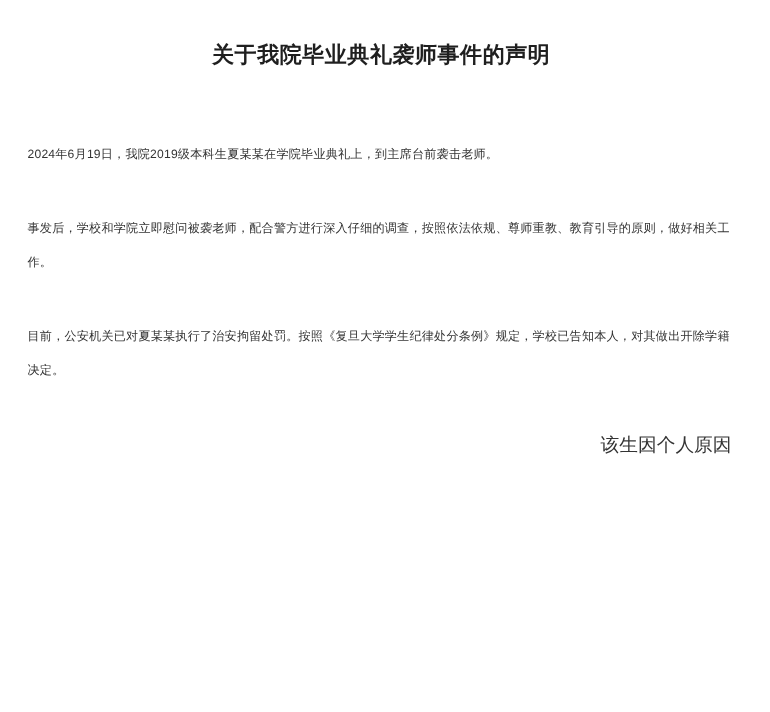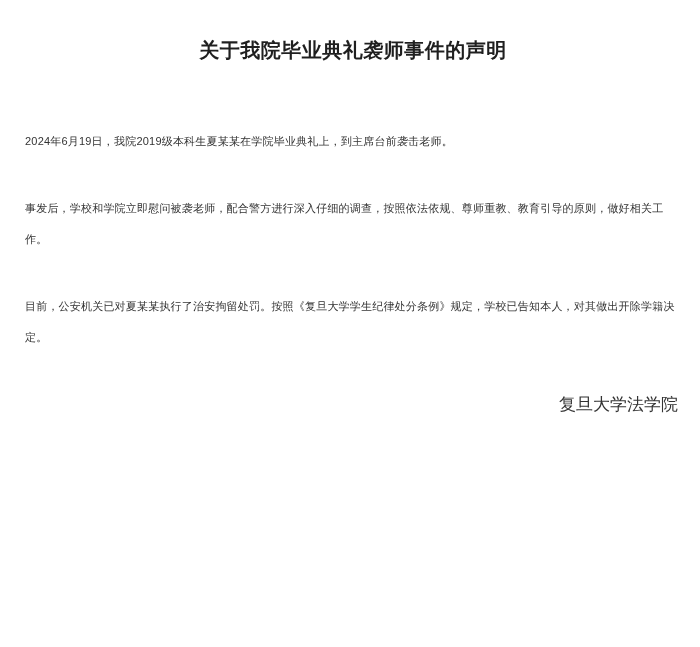--- a/index.html
+++ b/index.html
@@ -10,21 +10,21 @@
     width: 700px;
     height: 647px;
     background: #ffffff;
     font-family: "Liberation Sans", sans-serif;
   }
   .page {
     box-sizing: border-box;
     width: 700px;
     height: 647px;
     background: #ffffff;
-    padding: 36px 19px 0 25px;
+    padding: 36px 32px 0 25px;
     overflow: hidden;
   }
   .doc-title {
     margin: 0 0 62px 0;
     text-align: center;
     font-size: 20px;
     font-weight: bold;
     line-height: 28px;
     color: #1f1f1f;
     letter-spacing: 0.5px;
@@ -55,16 +55,16 @@
 
   <p class="para">2024年6月19日，我院2019级本科生夏某某在学院毕业典礼上，到主席台前袭击老师。</p>
 
 
   <p class="para">事发后，学校和学院立即慰问被袭老师，配合警方进行深入仔细的调查，按照依法依规、尊师重教、教育引导的原则，做好相关工作。</p>
 
   <p class="para">目前，公安机关已对夏某某执行了治安拘留处罚。按照《复旦大学学生纪律处分条例》规定，学校已告知本人，对其做出开除学籍决定。</p>
 
 
   <div class="signature">
-    <div>复旦大学法学院</div>
+    <div>该生因个人原因</div>
   </div>
 
 </div>
 
 </body></html>

